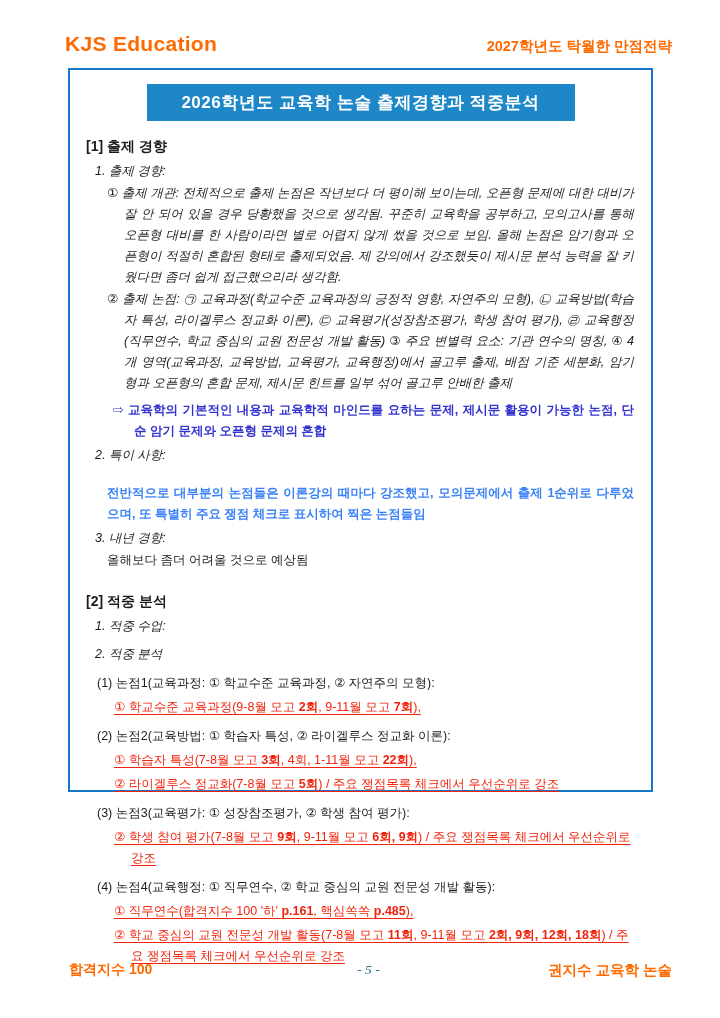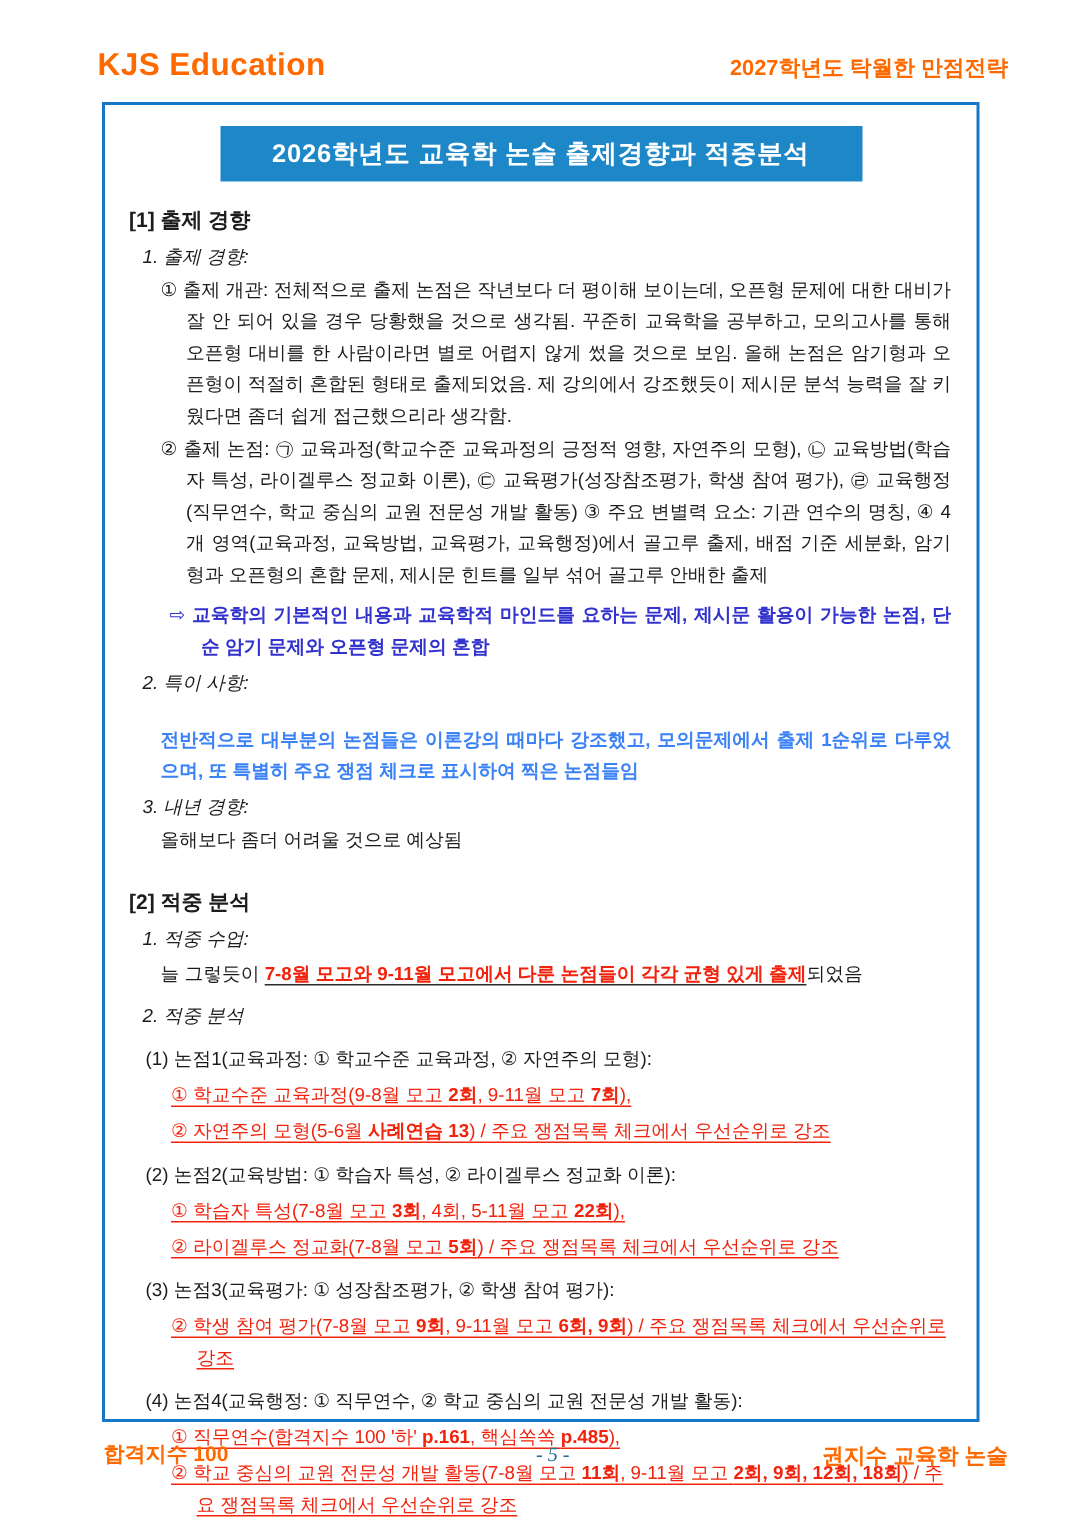--- a/index.html
+++ b/index.html
@@ -9,33 +9,33 @@
     color:#1c1c1c;-webkit-font-smoothing:antialiased;
   }
   .page{position:relative;width:720px;height:1018px;background:#fff;overflow:hidden;}
 
   
   .header{position:absolute;top:32px;left:65px;right:48px;display:flex;justify-content:space-between;align-items:baseline;}
   .hdr-left{color:#FF6A00;font-weight:bold;font-size:21px;letter-spacing:.3px;}
   .hdr-right{color:#FF6A00;font-weight:bold;font-size:14.5px;}
 
   
-  .doc-box{position:absolute;left:68px;top:68px;width:585px;height:880px;border:2px solid #1778C8;background:#fff;box-sizing:border-box;}
+  .doc-box{position:absolute;left:68px;top:68px;width:585px;height:724px;border:2px solid #1778C8;background:#fff;box-sizing:border-box;}
 
   .title-bar{
     width:428px;height:37px;margin:14px auto 0;background:#1D87C7;
     color:#ffffff;font-weight:bold;font-size:17px;letter-spacing:.5px;
     display:flex;align-items:center;justify-content:center;
   }
 
   .content{padding:15px 17px 0 16px;font-size:12.5px;line-height:21px;}
 
   .sec-h{font-size:14px;font-weight:bold;margin:0 0 4px 0;}
   .num-label{padding-left:9px;margin-top:3px;font-style:italic;}
-  .para{padding-left:38px;text-indent:-17px;text-align:justify;margin-top:1px;}
+  .para{padding-left:38px;text-indent:-17px;text-align:justify;margin-top:1px;font-style:italic;}
   .arrow-para{
     padding-left:48px;text-indent:-21px;text-align:justify;margin-top:6px;
     color:#3232CF;font-weight:bold;
   }
   .arrow-mark{font-weight:normal;}
   .note-red{
     padding-left:21px;color:#3b82f6;font-weight:bold;text-align:justify;
     text-underline-offset:3px;margin-top:17px;
   }
   .plain-ind{padding-left:21px;margin-top:1px;}
@@ -90,30 +90,28 @@
 
       <div class="num-label">2. 특이 사항:</div>
       <div class="note-red">전반적으로 대부분의 논점들은 이론강의 때마다 강조했고, 모의문제에서 출제 1순위로 다루었으며, 또 특별히 주요 쟁점 체크로 표시하여 찍은 논점들임</div>
 
       <div class="num-label">3. 내년 경향:</div>
       <div class="plain-ind">올해보다 좀더 어려울 것으로 예상됨</div>
 
       <div class="sec-h" style="margin-top:20px;">[2] 적중 분석</div>
 
       <div class="num-label">1. 적중 수업:</div>
-      <div class="hit-summary"><span>늘 그렇듯이 </span><span class="red-hl">7-8월 모고와 9-11월 모고에서 다룬 논점들이 각각 균형 있게 출제</span><span>되었음</span></div>
 
       <div class="num-label" style="margin-top:7px;">2. 적중 분석</div>
 
       <div>
           <div class="point-heading">(1) 논점1(교육과정: ① 학교수준 교육과정, ② 자연주의 모형):</div>
           <div class="sub-line"><span>① 학교수준 교육과정(9-8월 모고 </span><span class="b">2회</span><span>, 9-11월 모고 </span><span class="b">7회</span><span>),</span></div>
-          <div class="sub-line"><span>② 자연주의 모형(5-6월 </span><span class="b">사례연습 13</span><span>) / 주요 쟁점목록 체크에서 우선순위로 강조</span></div>
           <div class="point-heading">(2) 논점2(교육방법: ① 학습자 특성, ② 라이겔루스 정교화 이론):</div>
-          <div class="sub-line"><span>① 학습자 특성(7-8월 모고 </span><span class="b">3회</span><span>, 4회, 5-11월 모고 </span><span class="b">22회</span><span>),</span></div>
+          <div class="sub-line"><span>① 학습자 특성(7-8월 모고 </span><span class="b">3회</span><span>, 4회, 1-11월 모고 </span><span class="b">22회</span><span>),</span></div>
           <div class="sub-line"><span>② 라이겔루스 정교화(7-8월 모고 </span><span class="b">5회</span><span>) / 주요 쟁점목록 체크에서 우선순위로 강조</span></div>
           <div class="point-heading">(3) 논점3(교육평가: ① 성장참조평가, ② 학생 참여 평가):</div>
           <div class="sub-line"><span>② 학생 참여 평가(7-8월 모고 </span><span class="b">9회</span><span>, 9-11월 모고 </span><span class="b">6회, 9회</span><span>) / 주요 쟁점목록 체크에서 우선순위로 강조</span></div>
           <div class="point-heading">(4) 논점4(교육행정: ① 직무연수, ② 학교 중심의 교원 전문성 개발 활동):</div>
           <div class="sub-line"><span>① 직무연수(합격지수 100 '하' </span><span class="b">p.161</span><span>, 핵심쏙쏙 </span><span class="b">p.485</span><span>),</span></div>
           <div class="sub-line"><span>② 학교 중심의 교원 전문성 개발 활동(7-8월 모고 </span><span class="b">11회</span><span>, 9-11월 모고 </span><span class="b">2회, 9회, 12회, 18회</span><span>) / 주요 쟁점목록 체크에서 우선순위로 강조</span></div>
         </div>
 
     </div>
   </div>

